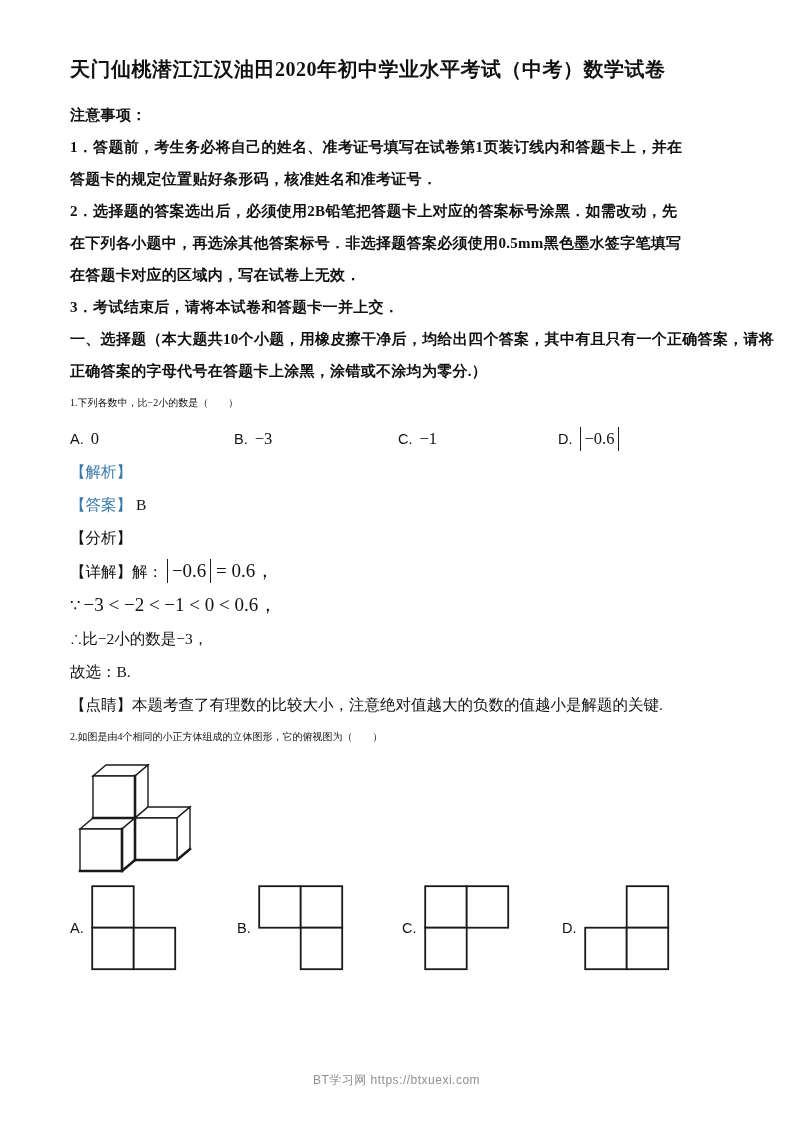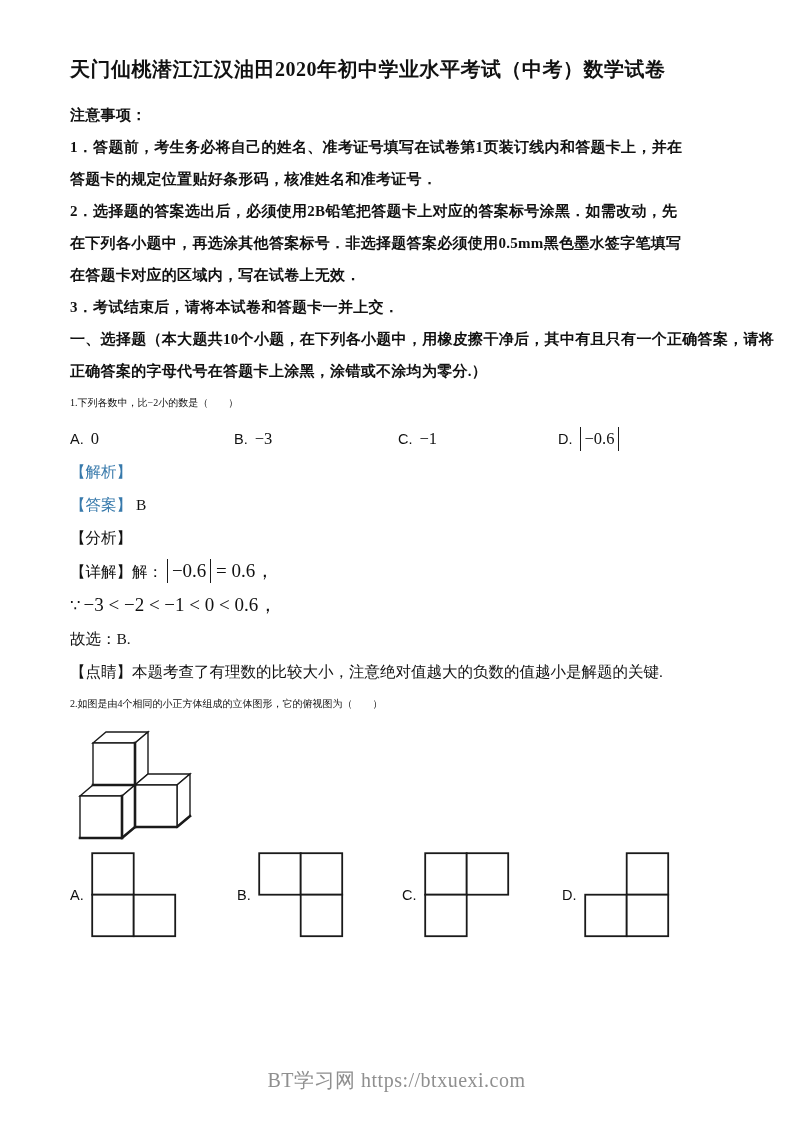--- a/index.html
+++ b/index.html
@@ -89,43 +89,43 @@
   .q2-opt-a{width:167px;}
   .q2-opt-b{width:165px;}
   .q2-opt-c{width:160px;}
   .q2-shape{display:block;line-height:0;}
   
   .footer{
     position:absolute;
     left:0;right:0;
     top:1066px;
     text-align:center;
-    font-family:Liberation Serif, serif;
-    font-size:20px;
+    font-family:Liberation Sans, sans-serif;
+    font-size:12px;
     line-height:28px;
     color:var(--footer-gray);
     letter-spacing:0.5px;
   }
 </style>
 </head>
 <body>
 
 <div class="page">
 
   <h1 class="title">天门仙桃潜江江汉油田2020年初中学业水平考试（中考）数学试卷</h1>
 
   <div class="b-line">注意事项：</div>
   <div class="b-line">1．答题前，考生务必将自己的姓名、准考证号填写在试卷第1页装订线内和答题卡上，并在</div>
   <div class="b-line">答题卡的规定位置贴好条形码，核准姓名和准考证号．</div>
   <div class="b-line">2．选择题的答案选出后，必须使用2B铅笔把答题卡上对应的答案标号涂黑．如需改动，先</div>
   <div class="b-line">在下列各小题中，再选涂其他答案标号．非选择题答案必须使用0.5mm黑色墨水签字笔填写</div>
   <div class="b-line">在答题卡对应的区域内，写在试卷上无效．</div>
   <div class="b-line">3．考试结束后，请将本试卷和答题卡一并上交．</div>
 
-  <div class="b-line">一、选择题（本大题共10个小题，在下列各小题中，用橡皮擦干净后，其中有且只有一个正确答案，请将</div>
+  <div class="b-line">一、选择题（本大题共10个小题，用橡皮擦干净后，均给出四个答案，其中有且只有一个正确答案，请将</div>
   <div class="b-line">正确答案的字母代号在答题卡上涂黑，涂错或不涂均为零分.）</div>
 
   <div class="q-stem">1.下列各数中，比−2小的数是（　　）</div>
 
   <div class="opt-row">
     <div class="opt opt-a">
       <span class="opt-label">A.</span>
       <span class="opt-val">0</span>
     </div>
     <div class="opt opt-b">
@@ -151,20 +151,21 @@
   <div class="ans-line">
     <span>【分析】</span>
   </div>
   <div class="ans-line">
     <span>【详解】</span><span>解：</span>
     <span class="math"><span class="abs">−0.6</span> <span>= 0.6，</span></span>
   </div>
   <div class="ans-line">
     <span class="because-sym">∵</span><span class="math">−3 &lt; −2 &lt; −1 &lt; 0 &lt; 0.6，</span>
   </div>
+  <div class="ans-line">∴比−2小的数是−3，</div>
   <div class="ans-line">故选：B.</div>
   <div class="ans-line">
     <span>【点睛】</span><span>本题考查了有理数的比较大小，注意绝对值越大的负数的值越小是解题的关键.</span>
   </div>
 
   <div class="q-stem">2.如图是由4个相同的小正方体组成的立体图形，它的俯视图为（　　）</div>
 
   <div class="figure3d">
     <svg width="122" height="122" viewBox="0 0 122 122">
       <g fill="#ffffff" stroke="#1a1a1a" stroke-width="1.4" stroke-linejoin="miter">

